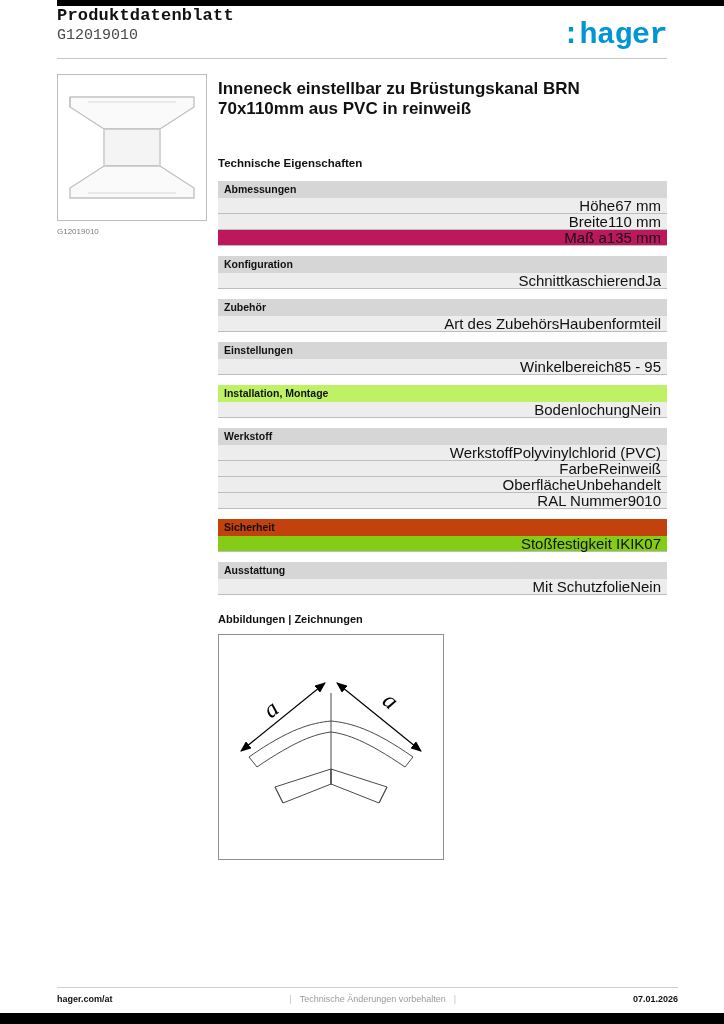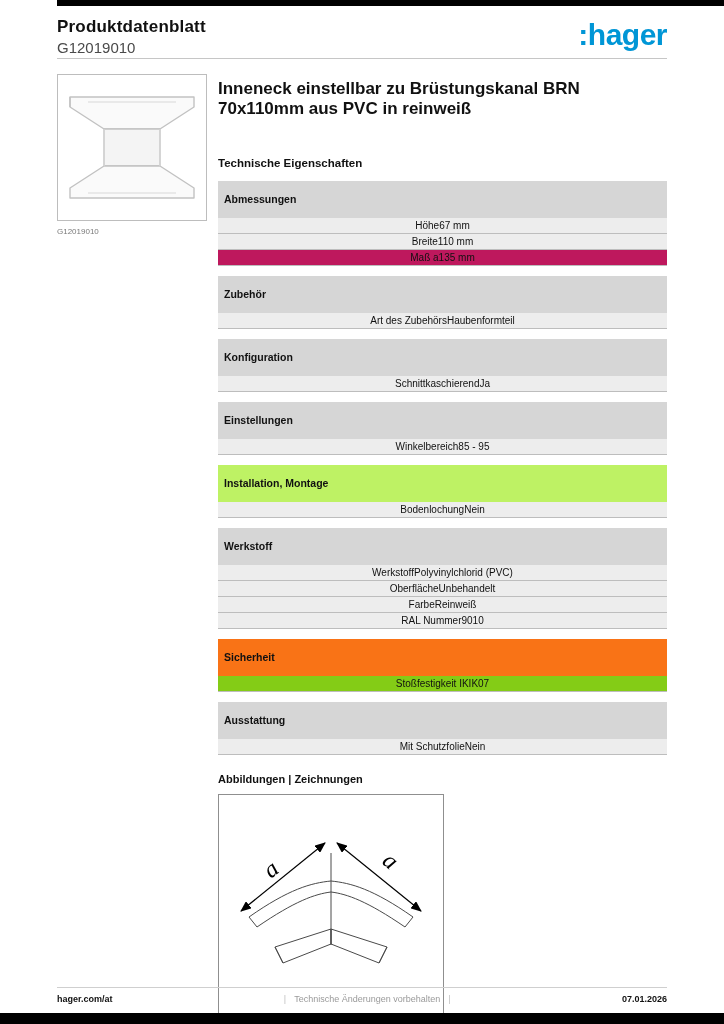--- a/index.html
+++ b/index.html
@@ -7,54 +7,54 @@
   body {
     width:724px; height:1024px; position:relative; overflow:hidden;
     font-family:"Liberation Sans", sans-serif; color:#111;
   }
   .top-bar { position:absolute; top:0; left:57px; right:0; height:6px; background:#000; }
   .bottom-bar { position:absolute; bottom:0; left:0; width:724px; height:11px; background:#000; }
 
   .page { position:absolute; left:57px; right:57px; top:0; }
 
   
-  .hdr { position:relative; padding-top:17px; height:58px; }
+  .hdr { position:relative; padding-top:6px; height:58px;font-family:Liberation Mono, monospace; }
   .hdr-title { font-size:17px; font-weight:bold; letter-spacing:.2px; }
   .hdr-sub { font-size:15px; color:#4a4a4a; margin-top:2px; }
   .logo { position:absolute; right:0; top:18px; font-size:30px; font-weight:bold; color:var(--brand,#0096d6); letter-spacing:-.5px; }
   .hdr-rule { border-bottom:1px solid #c6c6c6; }
 
   
   .main { display:flex; margin-top:15px; }
   .left-col { width:150px; flex:0 0 150px; }
   .img-box { width:150px; height:147px; border:1px solid #bdbdbd; background:#fff; display:flex; align-items:center; justify-content:center; }
   .img-caption { font-size:8px; color:#7a7a7a; margin-top:6px; }
 
   .right-col { flex:1; margin-left:11px; }
   .prod-title { font-size:17px; font-weight:bold; margin-top:5px; }
   .tech-title { font-size:11.5px; font-weight:bold; margin-top:38px; }
 
   .sections { margin-top:12px; }
   .section { margin-bottom:10px; }
   .section-header {
     background:#d6d6d6; font-weight:bold; font-size:10.5px;
-    padding:12px 6px; line-height:13px;
+    padding:2px 6px; line-height:13px;
   }
   .spec-row {
-    display:flex; justify-content:center;
+    display:flex; justify-content:flex-end;
     background:#ededed; border-bottom:1px solid #bdbdbd;
-    font-size:10px; padding:1px 17px; line-height:13px;
+    font-size:15px; padding:1px 6px; line-height:13px;
   }
   .spec-row .val { text-align:right; }
 
   .drawings-title { font-size:11px; font-weight:bold; margin-top:18px; }
   .drawing-box { width:226px; height:226px; border:1px solid #8f8f8f; margin-top:9px; background:#fff; }
 
   
-  .footer { position:absolute; left:57px; right:57px; bottom:20px; }
+  .footer { position:absolute; left:57px; right:46px; bottom:20px; }
   .footer-rule { border-top:1px solid #cfcfcf; margin-bottom:6px; }
   .footer-row { display:flex; align-items:center; font-size:9px; }
   .footer-left { font-weight:bold; }
   .footer-center { flex:1; text-align:center; color:#9a9a9a; }
   .footer-sep { color:#c0c0c0; padding:0 8px; }
   .footer-right { font-weight:bold; }
   a.footer-left { color:#111; text-decoration:none; }
 
   svg text.dim { font-family:"Liberation Serif", serif; font-style:italic; font-size:24px; fill:#000; }
 </style>
@@ -106,68 +106,68 @@
             <div class="spec-row" style="background: rgb(237, 237, 237);">
               <span class="lbl">Breite</span>
               <span class="val">110 mm</span>
             </div>
             <div class="spec-row" style="background: #be185d;">
               <span class="lbl">Maß a</span>
               <span class="val">135 mm</span>
             </div>
           </div>
           <div class="section">
+            <div class="section-header" style="background: rgb(214, 214, 214);">Konfiguration</div>
+            <div class="spec-row" style="background: rgb(237, 237, 237);">
+              <span class="lbl">Schnittkaschierend</span>
+              <span class="val">Ja</span>
+            </div>
+          </div>
+          <div class="section">
             <div class="section-header" style="background: rgb(214, 214, 214);">Zubehör</div>
             <div class="spec-row" style="background: rgb(237, 237, 237);">
               <span class="lbl">Art des Zubehörs</span>
               <span class="val">Haubenformteil</span>
             </div>
           </div>
           <div class="section">
-            <div class="section-header" style="background: rgb(214, 214, 214);">Konfiguration</div>
-            <div class="spec-row" style="background: rgb(237, 237, 237);">
-              <span class="lbl">Schnittkaschierend</span>
-              <span class="val">Ja</span>
-            </div>
-          </div>
-          <div class="section">
             <div class="section-header" style="background: rgb(214, 214, 214);">Einstellungen</div>
             <div class="spec-row" style="background: rgb(237, 237, 237);">
               <span class="lbl">Winkelbereich</span>
               <span class="val">85 - 95</span>
             </div>
           </div>
           <div class="section">
             <div class="section-header" style="background: #bef264;">Installation, Montage</div>
             <div class="spec-row" style="background: rgb(237, 237, 237);">
               <span class="lbl">Bodenlochung</span>
               <span class="val">Nein</span>
             </div>
           </div>
           <div class="section">
             <div class="section-header" style="background: rgb(214, 214, 214);">Werkstoff</div>
             <div class="spec-row" style="background: rgb(237, 237, 237);">
               <span class="lbl">Werkstoff</span>
               <span class="val">Polyvinylchlorid (PVC)</span>
             </div>
             <div class="spec-row" style="background: rgb(237, 237, 237);">
+              <span class="lbl">Farbe</span>
+              <span class="val">Reinweiß</span>
+            </div>
+            <div class="spec-row" style="background: rgb(237, 237, 237);">
               <span class="lbl">Oberfläche</span>
               <span class="val">Unbehandelt</span>
             </div>
             <div class="spec-row" style="background: rgb(237, 237, 237);">
-              <span class="lbl">Farbe</span>
-              <span class="val">Reinweiß</span>
-            </div>
-            <div class="spec-row" style="background: rgb(237, 237, 237);">
               <span class="lbl">RAL Nummer</span>
               <span class="val">9010</span>
             </div>
           </div>
           <div class="section">
-            <div class="section-header" style="background: #f97316;">Sicherheit</div>
+            <div class="section-header" style="background: #c2410c;">Sicherheit</div>
             <div class="spec-row" style="background: #84cc16;">
               <span class="lbl">Stoßfestigkeit IK</span>
               <span class="val">IK07</span>
             </div>
           </div>
           <div class="section">
             <div class="section-header" style="background: rgb(214, 214, 214);">Ausstattung</div>
             <div class="spec-row" style="background: rgb(237, 237, 237);">
               <span class="lbl">Mit Schutzfolie</span>
               <span class="val">Nein</span>

